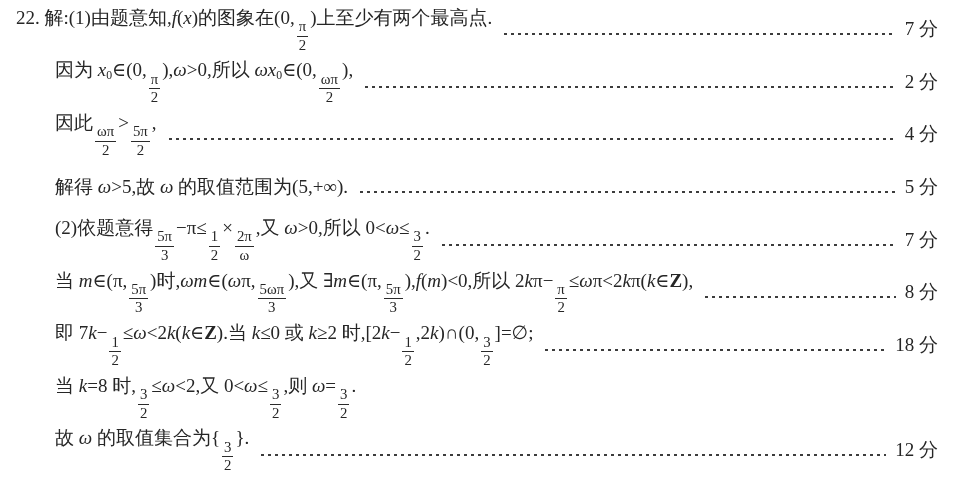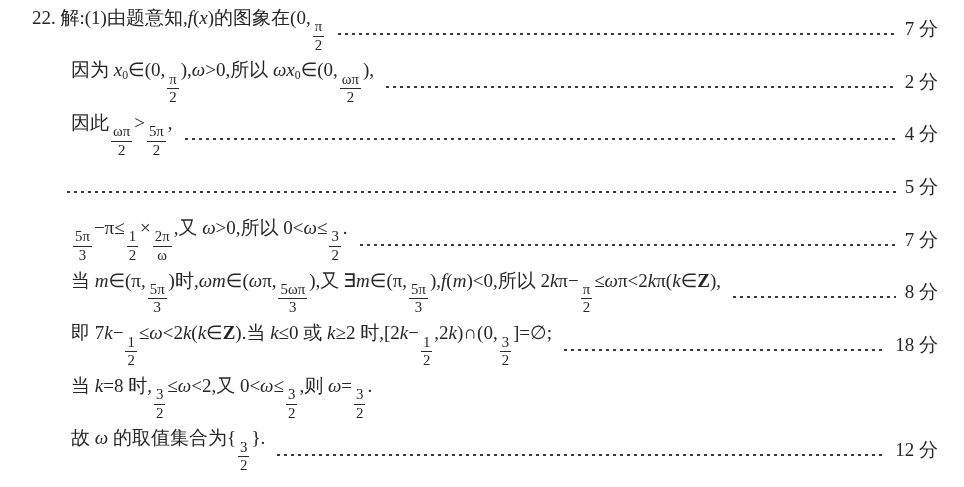--- a/index.html
+++ b/index.html
@@ -5,22 +5,22 @@
   html,body{margin:0;padding:0;}
   body{
     width:964px;height:487px;overflow:hidden;background:#ffffff;
     font-family:"Liberation Serif","DejaVu Serif",serif;
     color:#262626;font-size:19px;
   }
   .page{padding:3px 26px 0 16px;}
   .line{
     display:flex;align-items:center;height:52.6px;white-space:nowrap;
   }
-  .line.indent{margin-left:39px;font-family:Liberation Serif, serif;}
-  .content{white-space:nowrap;margin-left:16px;}
+  .line.indent{margin-left:39px;}
+  .content{white-space:nowrap;}
   .t{font-style:normal;}
   .i{font-style:italic;}
   .b{font-weight:bold;}
   .sub{font-size:0.62em;vertical-align:-0.25em;}
   .frac{
     display:inline-flex;flex-direction:column;align-items:center;
     vertical-align:-0.5em;font-size:0.78em;line-height:1.18;margin:0 2px;
   }
   .frac .num{border-bottom:1.2px solid #2b2b2b;padding:0 2px;}
   .frac .den{padding:0 2px;}
@@ -34,21 +34,21 @@
 </style>
 </head>
 <body>
 
 <div class="page">
   <div>
       <div class="line">
         <span class="content"><span class="t">22. 解:(1)由题意知,</span><span class="i">f</span><span class="t">(</span><span class="i">x</span><span class="t">)的图象在(0,</span><span class="frac">
             <span class="num">π</span>
             <span class="den">2</span>
-          </span></span>
+          </span><span class="t">)上至少有两个最高点.</span></span>
         <span class="leader"></span>
         <span class="score">7 分</span>
       </div>
       <div class="line indent">
         <span class="content"><span class="t">因为 </span><span class="i">x</span><span class="sub">0</span><span class="t">∈(0,</span><span class="frac">
             <span class="num">π</span>
             <span class="den">2</span>
           </span><span class="t">),</span><span class="i">ω</span><span class="t">&gt;0,所以 </span><span class="i">ωx</span><span class="sub">0</span><span class="t">∈(0,</span><span class="frac">
             <span class="num">ωπ</span>
             <span class="den">2</span>
@@ -61,25 +61,26 @@
             <span class="num">ωπ</span>
             <span class="den">2</span>
           </span><span class="t">&gt;</span><span class="frac">
             <span class="num">5π</span>
             <span class="den">2</span>
           </span><span class="t">,</span></span>
         <span class="leader"></span>
         <span class="score">4 分</span>
       </div>
       <div class="line indent">
+        <span class="content"><span class="t">解得 </span><span class="i">ω</span><span class="t">&gt;5,故 </span><span class="i">ω</span><span class="t"> 的取值范围为(5,+∞).</span></span>
         <span class="leader"></span>
         <span class="score">5 分</span>
       </div>
       <div class="line indent">
-        <span class="content"><span class="frac">
+        <span class="content"><span class="t">(2)依题意得</span><span class="frac">
             <span class="num">5π</span>
             <span class="den">3</span>
           </span><span class="t">−π≤</span><span class="frac">
             <span class="num">1</span>
             <span class="den">2</span>
           </span><span class="t">×</span><span class="frac">
             <span class="num">2π</span>
             <span class="den">ω</span>
           </span><span class="t">,又 </span><span class="i">ω</span><span class="t">&gt;0,所以 0&lt;</span><span class="i">ω</span><span class="t">≤</span><span class="frac">
             <span class="num">3</span>

